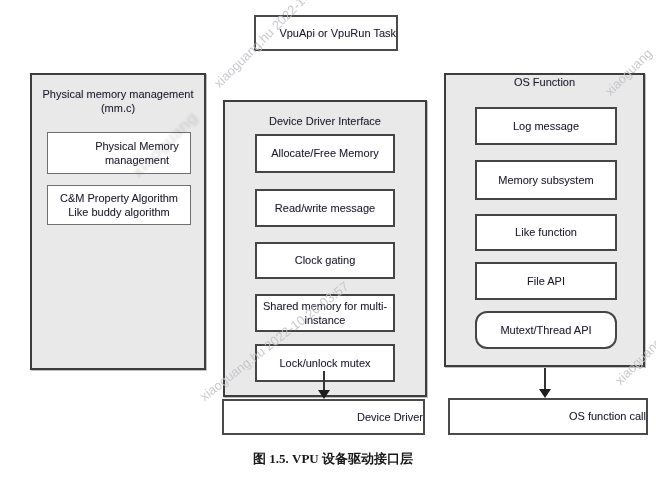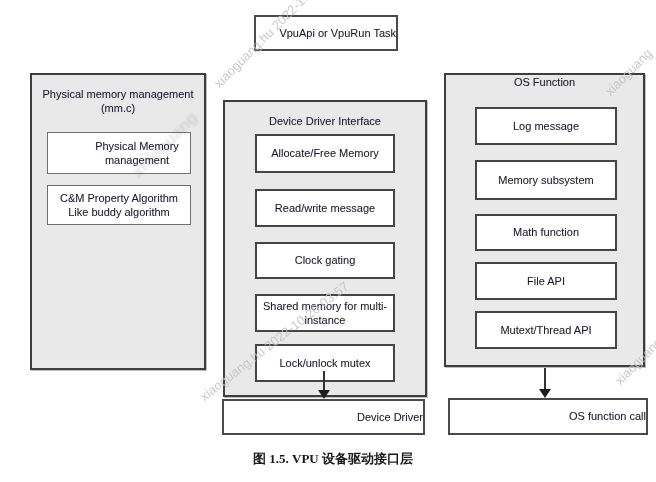--- a/index.html
+++ b/index.html
@@ -144,26 +144,26 @@
 
   <div class="col" style="left:444px; top:73px; width:201px; height:294px; ">
     <div class="col-title txt">OS Function</div>
     <div class="inner txt" style="left:29px; top:32px; width:142px; height:38px;">
       <span>Log message</span>
     </div>
     <div class="inner txt" style="left:29px; top:85px; width:142px; height:40px;">
       <span>Memory subsystem</span>
     </div>
     <div class="inner txt" style="left:29px; top:139px; width:142px; height:37px;">
-      <span>Math function</span>
+      <span>Like function</span>
     </div>
     <div class="inner txt" style="left:29px; top:187px; width:142px; height:38px;">
       <span>File API</span>
     </div>
-    <div class="inner txt" style="left:29px; top:236px; width:142px; height:38px;">
+    <div class="inner txt" style="left:29px; top:236px; width:142px; height:38px;border-radius:12px;">
       <span>Mutext/Thread API</span>
     </div>
   </div>
 
   <div class="arrow-line" style="left:323px; top:371px; height:21px;"></div>
   <div class="arrow-head" style="left:318px; top:390px;"></div>
 
   <div class="arrow-line" style="left:544px; top:368px; height:21px;"></div>
   <div class="arrow-head" style="left:539px; top:389px;"></div>
 

